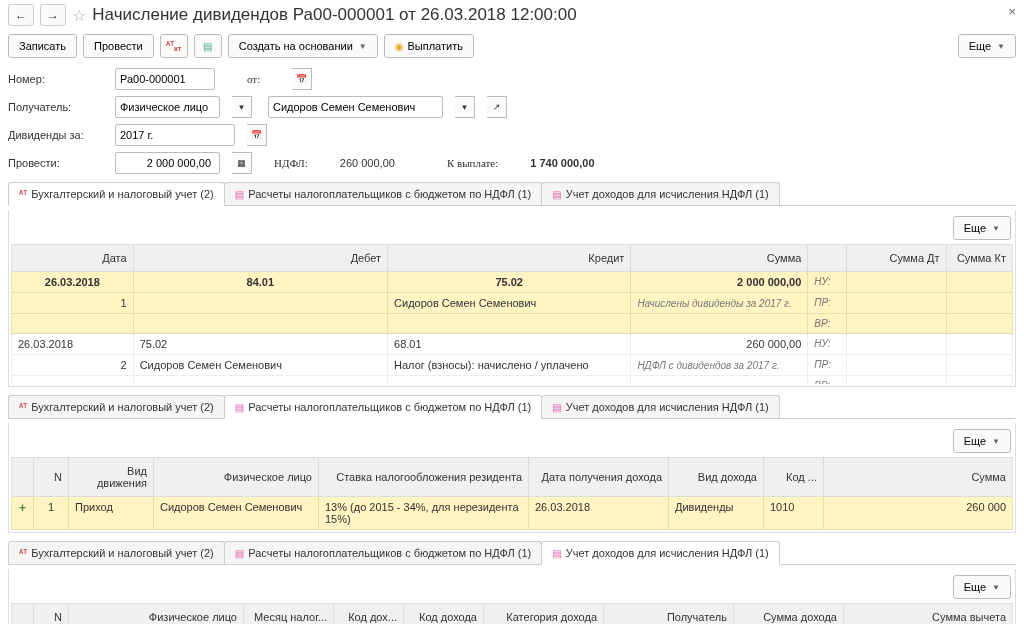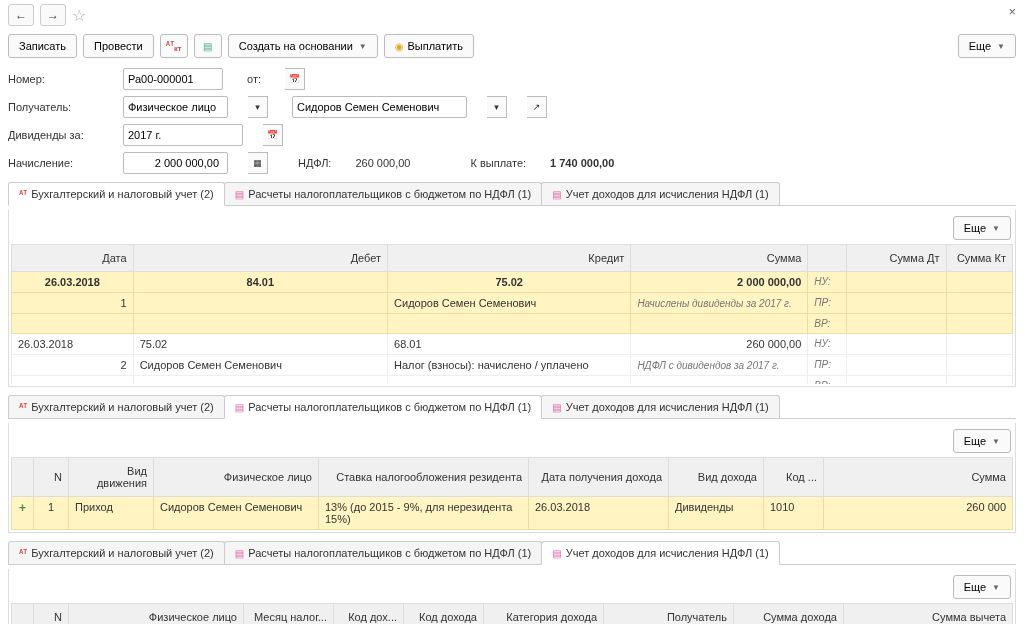--- a/index.html
+++ b/index.html
@@ -29,33 +29,33 @@
   border-radius: 3px; font-size: 11px; display: flex; align-items: center; gap: 4px;
   cursor: pointer;
 }
 .btn-primary { background: #ffd94d; border-color: #d4a90f; font-weight: bold; color: #3a3a3a; }
 .btn-icon { width: 28px; justify-content: center; padding: 0; }
 .dropdown-arrow { font-size: 8px; margin-left: 2px; color: #666; }
 .spacer { flex: 1; }
 .icon-yellow { color: #e6a817; font-size: 10px; }
 .icon-green { color: #4a8; font-size: 10px; }
 
-.form-row { display: flex; align-items: center; margin-bottom: 6px; gap: 20px; }
+.form-row { display: flex; align-items: center; margin-bottom: 6px; gap: 12px; }
 .form-label { width: 95px; color: #333; }
 .input {
   height: 22px; border: 1px solid #bbb; border-radius: 2px; padding: 0 4px;
   font-size: 11px; background: #fff;
 }
 .input-btn {
   width: 20px; height: 22px; border: 1px solid #bbb; border-left: none;
   background: #fafafa; display: flex; align-items: center; justify-content: center;
   font-size: 9px; cursor: pointer;
 }
 .val-bold { font-weight: bold; text-align: center; }
-.txt-label { color: #333; margin: 0 4px; }
+.txt-label { color: #333; margin: 0 20px; font-family: Liberation Serif, serif; }
 
 .tabs { display: flex; border-bottom: 1px solid #ccc; margin: 8px 0 4px 0; }
 .tab {
   padding: 5px 10px; border: 1px solid #ccc; border-bottom: none;
   background: #f5f5f5; font-size: 11px; display: flex; align-items: center; gap: 4px;
   border-radius: 3px 3px 0 0; margin-right: -1px; cursor: pointer;
   position: relative;
 }
 .tab.active { background: #fff; z-index: 2; border-bottom: 1px solid #fff; margin-bottom: -1px; }
 .tab-icon-dk { color: #c44; font-size: 9px; font-weight: bold; }
@@ -80,20 +80,21 @@
 .plus-icon { color: #4a8a4a; font-weight: bold; font-size: 12px; }
 .num-right { text-align: right; padding-right: 8px; }
 </style>
 </head>
 <body>
 
 <div class="header-row">
   <div class="nav-btn">←</div>
   <div class="nav-btn">→</div>
   <span class="star-icon">☆</span>
+  <span class="title">Начисление дивидендов Ра00-000001 от 26.03.2018 12:00:00</span>
   <span class="close-x">×</span>
 </div>
 
 <div class="toolbar">
   <button class="btn">Записать</button>
   <button class="btn">Провести</button>
   <button class="btn btn-icon">
       <span class="tab-icon-dk">ᴬᵀ<sub>кт</sub></span>
     </button>
   <button class="btn btn-icon">
@@ -127,21 +128,21 @@
   <input class="input" style="width: 175px; margin-left: 4px;" value="Сидоров Семен Семенович">
   <div class="input-btn">▾</div>
   <div class="input-btn">↗</div>
 </div>
 <div class="form-row">
   <span class="form-label">Дивиденды за:</span>
   <input class="input" style="width: 120px;" value="2017 г.">
   <div class="input-btn">📅</div>
 </div>
 <div class="form-row">
-  <span class="form-label">Начисление:</span>
+  <span class="form-label">Провести:</span>
   <input class="input num-right" style="width: 105px;" value="2 000 000,00">
   <div class="input-btn">▦</div>
   <span class="txt-label" style="margin-left:10px">НДФЛ:</span>
   <span>260 000,00</span>
   <span class="txt-label" style="margin-left:40px">К выплате:</span>
   <span class="val-bold">1 740 000,00</span>
 </div>
 
 <div class="tabs">
   <div class="tab active">
@@ -270,21 +271,21 @@
         <th style="width:140px">Дата получения дохода</th>
         <th style="width:95px">Вид дохода</th>
         <th style="width:60px">Код ...</th>
         <th>Сумма</th>
       </tr>
       <tr class="hl">
         <td class="td-center"><span class="plus-icon">+</span></td>
         <td class="td-center">1</td>
         <td>Приход</td>
         <td>Сидоров Семен Семенович</td>
-        <td>13% (до 2015 - 9%, для нерезидента 15%)</td>
+        <td>13% (до 2015 - 34%, для нерезидента 15%)</td>
         <td>26.03.2018</td>
         <td>Дивиденды</td>
         <td>1010</td>
         <td class="td-right">260 000</td>
       </tr>
     </tbody>
       </table>
   </div>
 </div>
 

